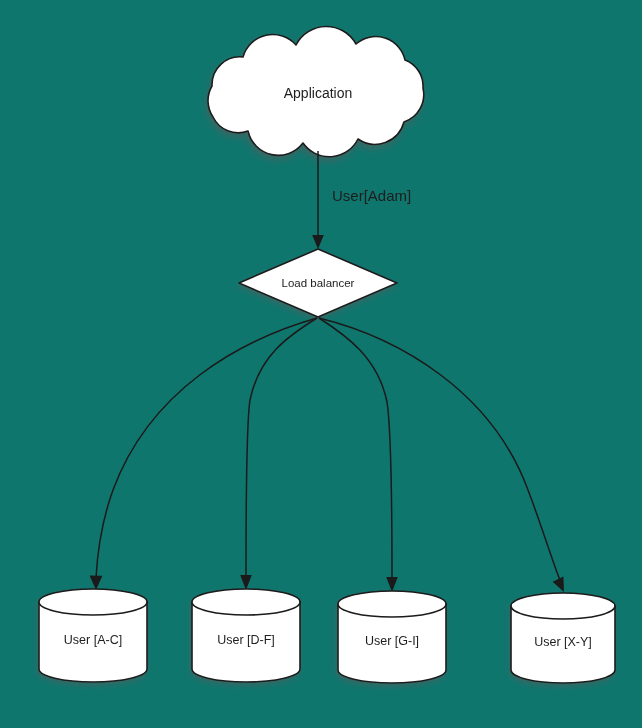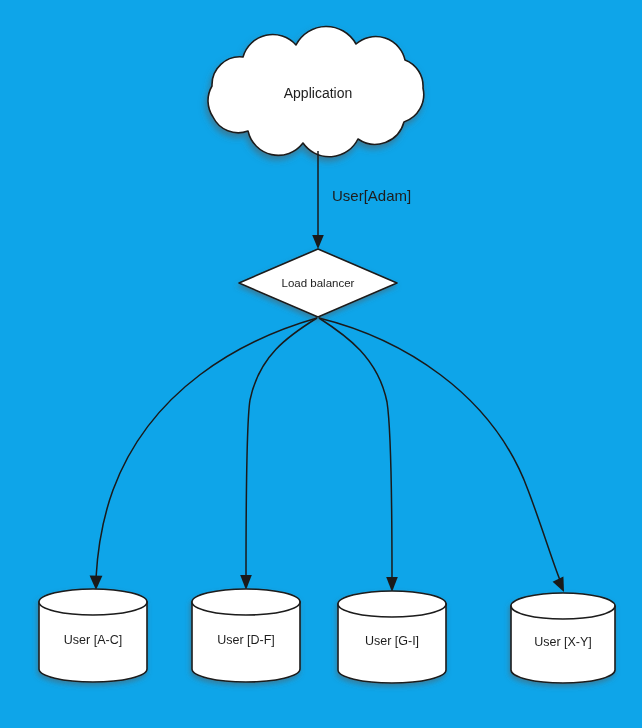--- a/index.html
+++ b/index.html
@@ -12,21 +12,21 @@
     width: 642px;
     height: 728px;
     font-family: "Liberation Sans", sans-serif;
     overflow: hidden;
     position: relative;
   }
   #diagram-root {
     position: relative;
     width: 642px;
     height: 728px;
-    background: #0ea5e9;
+    background: #0f766e;
   }
   svg#diagram-canvas {
     position: absolute;
     top: 0;
     left: 0;
     width: 642px;
     height: 728px;
     display: block;
   }
   .node-shape {

